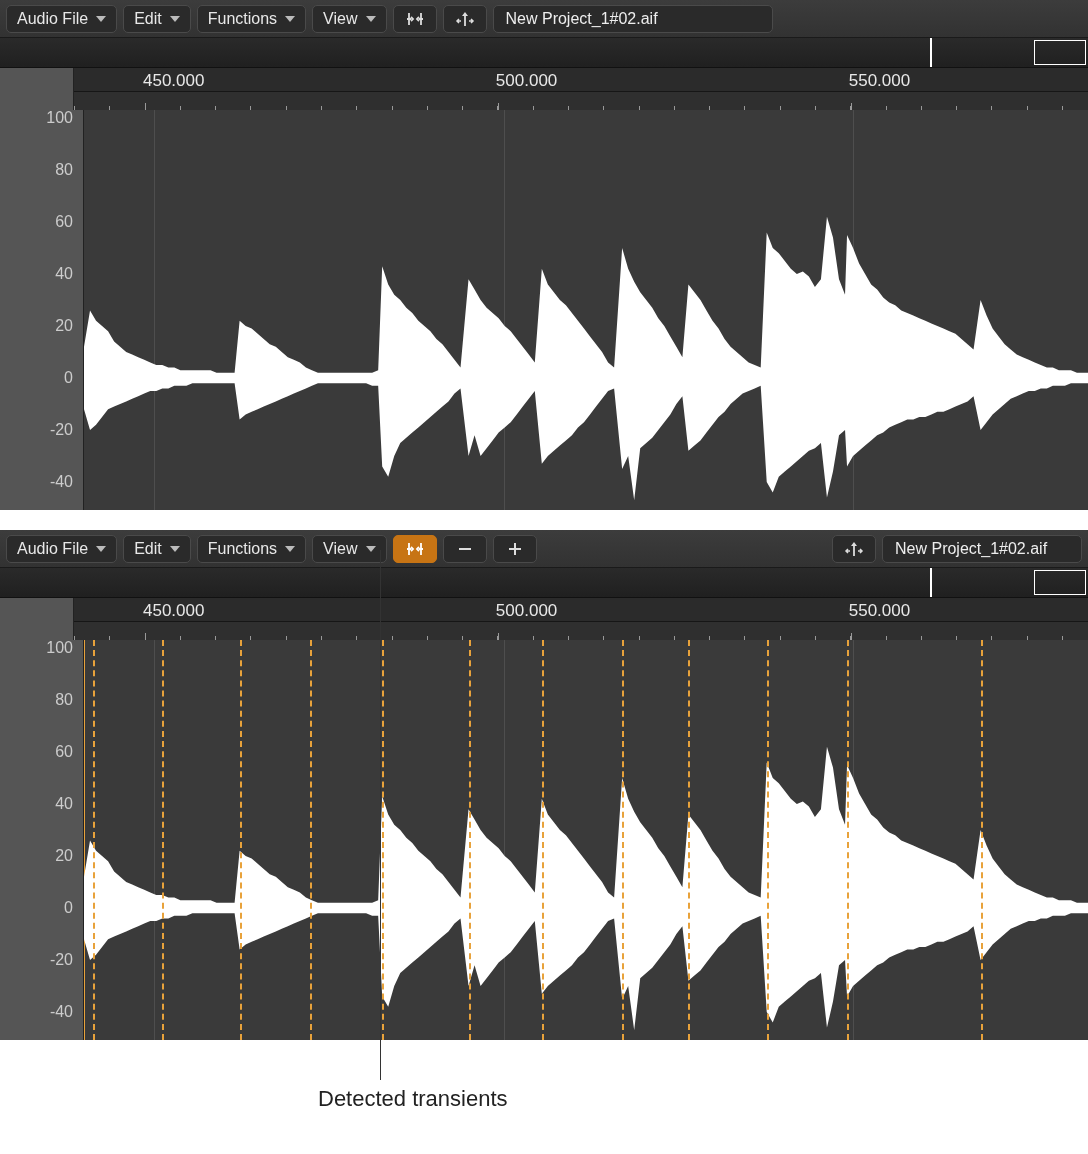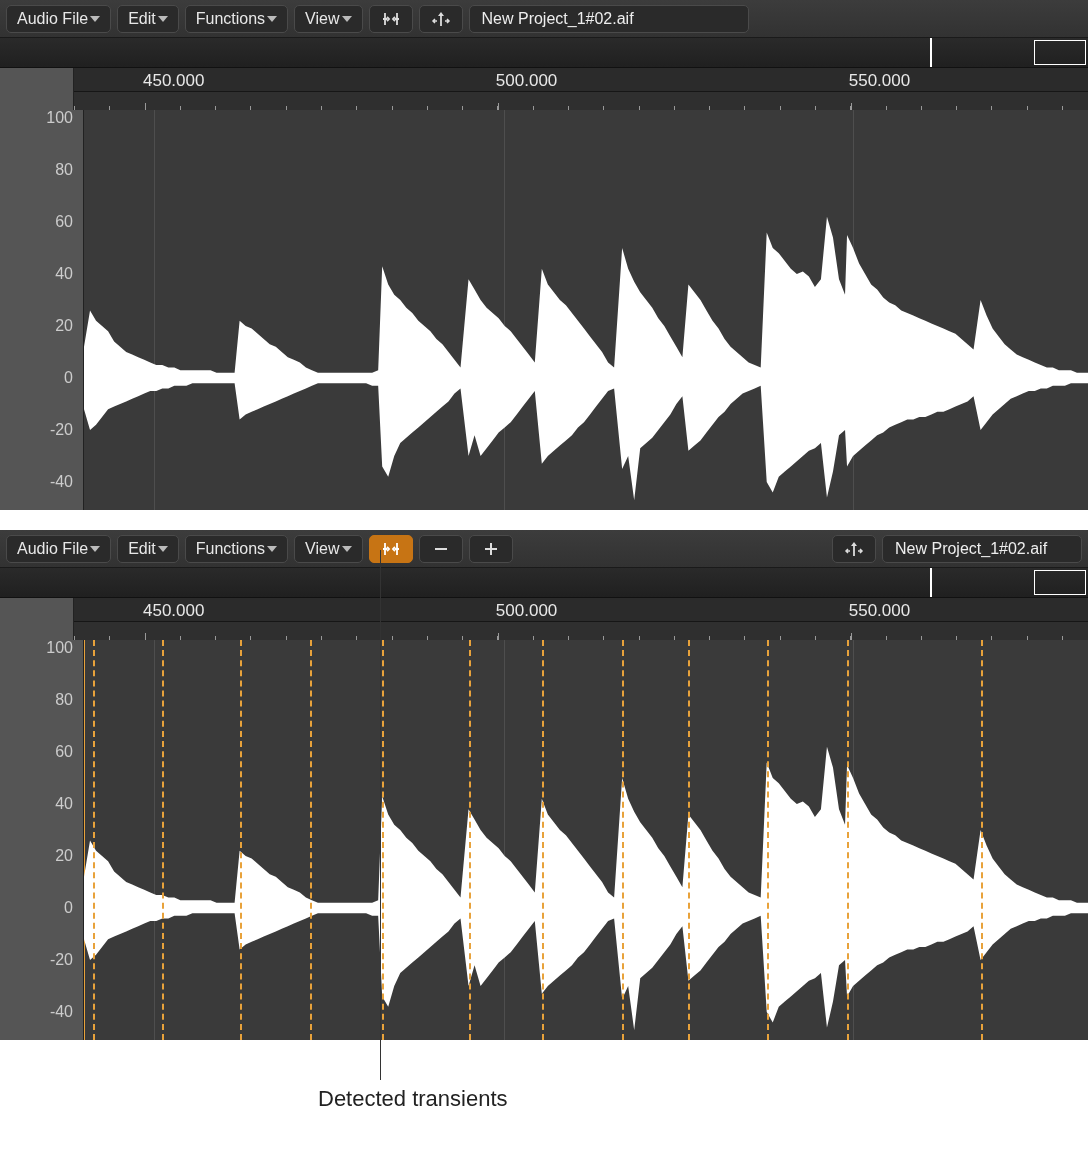--- a/index.html
+++ b/index.html
@@ -9,21 +9,21 @@
   .panel-top { height: 510px; margin-bottom: 20px; }
   .panel-bottom { height: 510px; }
 
   
   .toolbar {
     height: 38px; background: linear-gradient(#3c3c3c,#323232);
     border-bottom: 1px solid #1a1a1a; display: flex; align-items: center;
     padding: 0 6px; gap: 6px;
   }
   .menu-item {
-    display: flex; align-items: center; gap: 0;
+    display: flex; align-items: center; gap: 6px;
     background: #2a2a2a; border: 1px solid #4a4a4a;
     border-radius: 5px; padding: 4px 10px; cursor: default;
     color: #e8e8e8; font-size: 16px;
   }
   .chev { width: 0; height: 0; border-left: 5px solid transparent; border-right: 5px solid transparent; border-top: 6px solid #bbb; margin-left: 2px; }
 
   .icon-btn {
     background: #2a2a2a; border: 1px solid #4a4a4a; border-radius: 5px;
     padding: 5px 10px; display: flex; align-items: center; justify-content: center;
     min-width: 44px; height: 28px;

